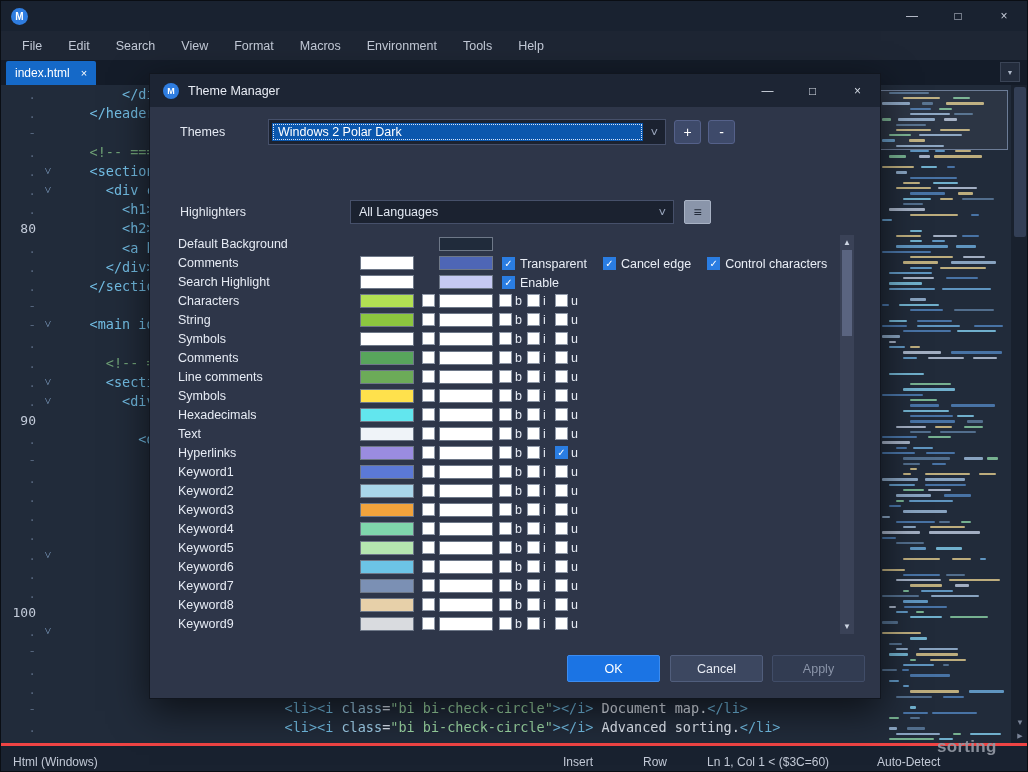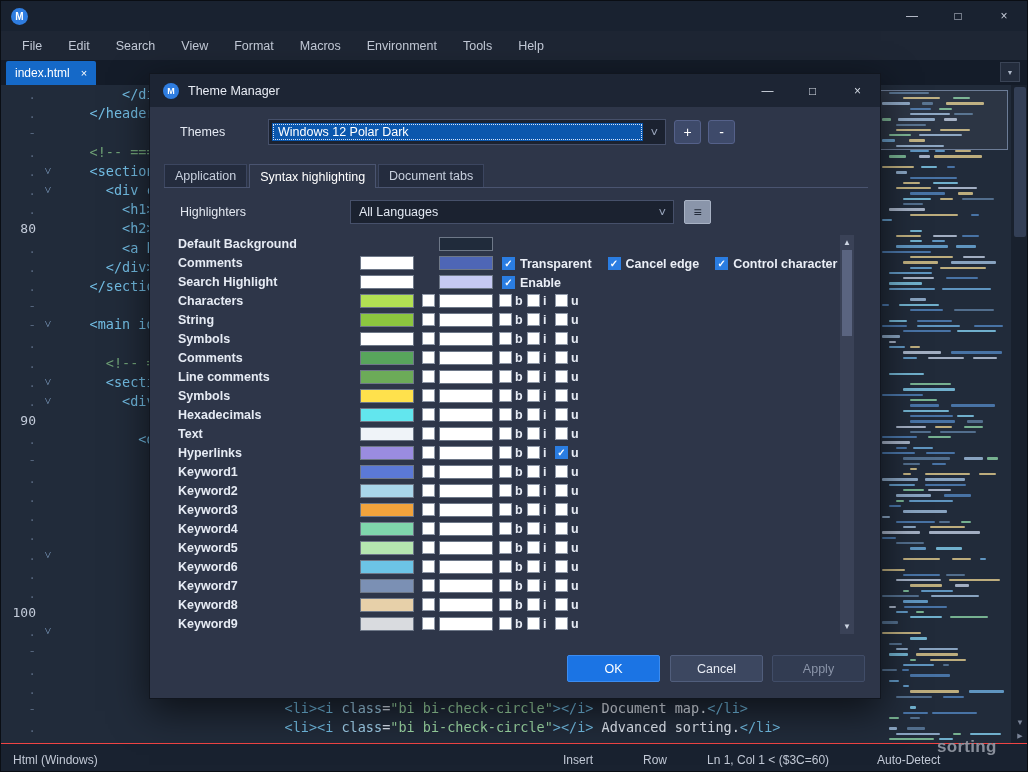--- a/index.html
+++ b/index.html
@@ -37,21 +37,21 @@
   .minimap { position:absolute; top:84px; left:878px; width:132px; height:656px; background:#212b3a; overflow:hidden; }
   .mm-line { position:relative; height:5.3px; }
   .mm-seg { position:absolute; top:1.5px; height:2.3px; border-radius:1px; opacity:.85; }
   .mm-viewport { position:absolute; left:1px; top:5px; width:128px; height:60px; border:1px solid #6c7c96; background:rgba(255,255,255,.05); z-index:3; }
   .v-scroll { position:absolute; top:84px; left:1010px; width:18px; height:658px; background:#19212e; }
   .v-thumb { position:absolute; top:2px; left:3px; width:12px; height:150px; background:#333f56; border-radius:2px; }
   .v-down { position:absolute; bottom:16px; width:100%; text-align:center; color:#7a8498; font-size:8px; }
   .v-corner { position:absolute; bottom:3px; width:100%; text-align:center; color:#7a8498; font-size:7px; }
 
   
-  .statusbar { position:absolute; left:0; top:742px; width:100%; height:30px; background:#192230; border-top:1px solid #ef4444; }
+  .statusbar { position:absolute; left:0; top:742px; width:100%; height:30px; background:#192230; border-top:3px solid #ef4444; }
   .sb-item { position:absolute; top:9px; color:#c2c9d6; font-size:12px; white-space:nowrap; }
   .watermark { position:absolute; left:936px; top:736px; font-size:17px; color:#9298a3; font-weight:bold; opacity:.92; letter-spacing:.3px; z-index:60; }
 
   
   .dialog { position:absolute; left:148px; top:72px; width:732px; height:626px; background:#2e3649; border:1px solid #11161f;
             box-shadow:0 12px 36px rgba(0,0,0,.6); z-index:50; }
   .dlg-titlebar { position:absolute; top:0; left:0; width:100%; height:33px; background:#1d2534; display:flex; align-items:center; }
   .dlg-logo { width:16px; height:16px; border-radius:50%; background:#2f7de0; color:#fff; font-size:9px; font-weight:bold;
               display:flex; align-items:center; justify-content:center; margin-left:13px; flex:none; }
   .dlg-title { color:#e8ecf4; font-size:12.5px; margin-left:9px; }
@@ -66,21 +66,21 @@
                outline-offset:-2px; color:#fff; font-size:12.5px; display:flex; align-items:center; padding-left:6px; white-space:nowrap; overflow:hidden; }
   .combo-text { color:#e2e8f2; font-size:12.5px; position:absolute; left:8px; top:50%; transform:translateY(-50%); white-space:nowrap; }
   .sq-btn { position:absolute; width:27px; height:24px; background:#3e4a6a; border:1px solid #55618a; border-radius:3px;
             color:#fff; font-size:14px; display:flex; align-items:center; justify-content:center; }
   .dlg-tabs { position:absolute; left:14px; top:90px; right:12px; height:24px; display:flex; align-items:flex-end; border-bottom:1px solid #4a5470; }
   .dlg-tab { height:23px; padding:0 10px; font-size:12.5px; color:#c8d0de; background:#242c3e; border:1px solid #3c4660;
              border-bottom:none; display:flex; align-items:center; margin-right:2px; }
   .dlg-tab.active { background:#2e3649; color:#ffffff; height:24px; margin-bottom:-1px; border-color:#4a5470; }
   .menu-btn { position:absolute; left:534px; top:126px; width:27px; height:24px; background:#8a95aa; border:1px solid #a8b2c4;
               border-radius:2px; color:#232b3a; font-size:14px; display:flex; align-items:center; justify-content:center; }
-  .style-list { position:absolute; left:18px; top:161px; width:670px; height:399px; overflow:hidden;font-weight:bold; }
+  .style-list { position:absolute; left:18px; top:161px; width:670px; height:399px; overflow:hidden; }
   .style-row { position:relative; height:19px; }
   .row-label { position:absolute; left:10px; top:2px; font-size:12.5px; color:#e6ebf4; white-space:nowrap; }
   .swatch { position:absolute; top:2px; width:54px; height:14px; border:1px solid #6e7888; }
   .cbx { width:13px; height:13px; background:#ffffff; border:1px solid #9099a8; position:absolute; top:2px;
          font-size:10px; line-height:11px; text-align:center; color:#fff; flex:none; }
   .cbx.checked { background:#2a7de2; border-color:#2a7de2; }
   .biu-label { position:absolute; top:2px; font-size:12.5px; color:#e6ebf4; }
   .checks-wrap { position:absolute; left:334px; top:1px; display:flex; gap:16px; align-items:center; height:17px; }
   .checks-wrap .cbx { position:static; display:inline-block; }
   .check-item { display:flex; gap:5px; align-items:center; font-size:12.5px; color:#eaeef6; white-space:nowrap; }
@@ -625,31 +625,26 @@
       <div class="dlg-title">Theme Manager</div>
       <div class="dlg-controls">
         <div class="dlg-btn">—</div>
         <div class="dlg-btn">□</div>
         <div class="dlg-btn">×</div>
       </div>
     </div>
 
     <div class="dlg-label" style="left:30px; top:51px">Themes</div>
     <div class="combo themes-combo">
-      <div class="combo-sel">Windows 12 Polar Dark</div>
+      <div class="combo-sel">Windows 2 Polar Dark</div>
       <div class="combo-chevron">˅</div>
     </div>
     <div class="sq-btn" style="left:524px; top:46px">+</div>
     <div class="sq-btn" style="left:558px; top:46px">-</div>
 
-    <div class="dlg-tabs">
-        <div class="dlg-tab">Application</div>
-        <div class="dlg-tab active">Syntax highlighting</div>
-        <div class="dlg-tab">Document tabs</div>
-      </div>
 
     <div class="dlg-label" style="left:30px; top:131px">Highlighters</div>
     <div class="combo hl-combo">
       <div class="combo-text">All Languages</div>
       <div class="combo-chevron">˅</div>
     </div>
     <div class="menu-btn">≡</div>
 
     <div class="style-list">
         <div class="style-row">

